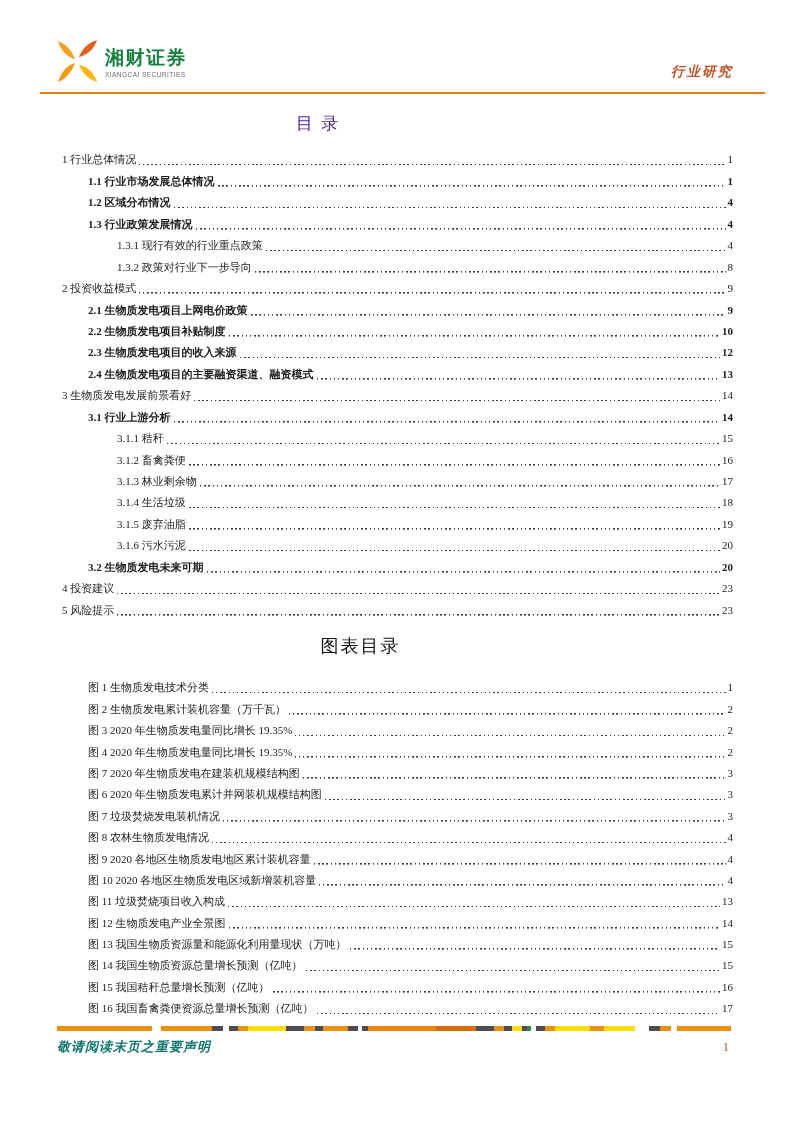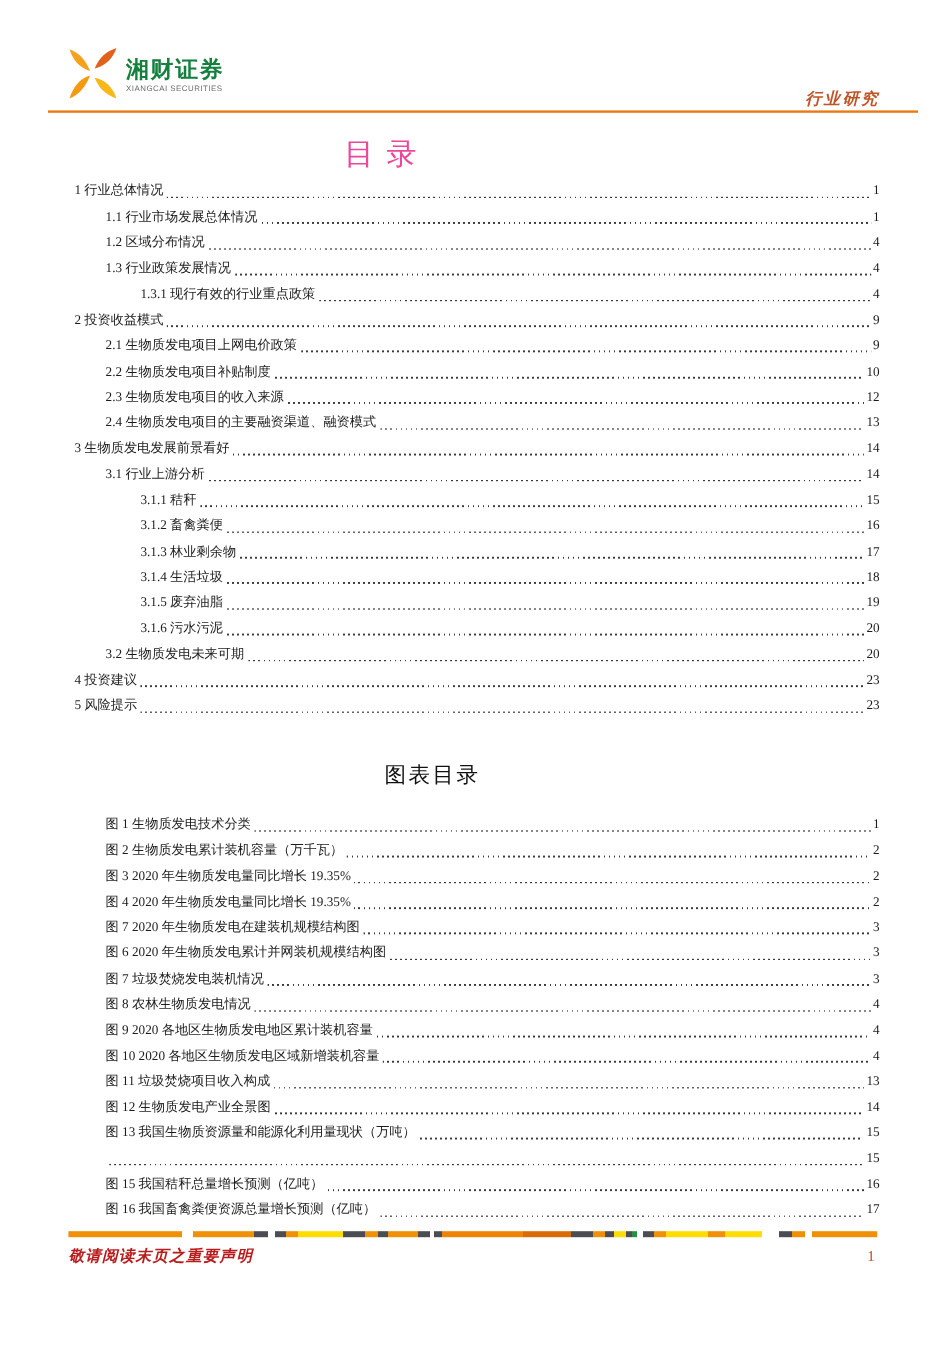--- a/index.html
+++ b/index.html
@@ -7,54 +7,54 @@
     width:793px;height:1122px;position:relative;background:#ffffff;
     font-family:"Liberation Serif","DejaVu Serif",serif;color:#1c1c1c;
     overflow:hidden;
   }
   .abs{position:absolute;}
 
   
   .logo{left:56px;top:38px;display:flex;align-items:center;gap:7px;}
   .logo-cn{font-family:Liberation Sans, sans-serif;font-size:19px;font-weight:700;color:#15803d;letter-spacing:1.5px;line-height:1.1;}
   .logo-en{font-family:"Liberation Sans","DejaVu Sans",sans-serif;font-size:6.6px;color:#6b6c70;letter-spacing:.4px;margin-top:2px;}
-  .category{top:63px;right:60px;font-size:13.5px;font-style:italic;font-weight:700;color:#bf5426;letter-spacing:2px;margin-top:11px;}
+  .category{top:63px;right:60px;font-size:13.5px;font-style:italic;font-weight:700;color:#bf5426;letter-spacing:2px;}
   .rule{top:92px;left:40px;width:725px;height:2px;background:#e87a12;}
 
   
-  .toc-title{top:112px;left:0;width:636px;text-align:center;font-size:25px;color:#ec4899;letter-spacing:2px;}
+  .toc-title{top:112px;left:0;width:636px;text-align:center;font-size:17px;color:#4c1d95;letter-spacing:2px;}
   .fig-title{top:634px;left:0;width:721px;text-align:center;font-size:18px;color:#111;letter-spacing:2px;}
   .toc-list{top:147px;left:62px;width:671px;}
   .fig-list{top:675px;left:88px;width:645px;}
   .toc-row{display:flex;align-items:flex-end;height:21.45px;font-size:11px;line-height:17px;}
   .fig-list .toc-row{height:21.4px;text-align:center;}
   .toc-row .lbl{white-space:pre;}
   .toc-row .dots{flex:1;height:2px;margin:0 2px 3px 3px;
     background-image:repeating-linear-gradient(to right,#3a3a3a 0 1.5px,transparent 1.5px 4.2px);
     background-position:bottom;background-size:100% 1.6px;background-repeat:no-repeat;}
   .toc-row .pg{white-space:nowrap;}
-  .lvl2{padding-left:26px;}
+  .lvl2{padding-left:26px;font-weight:bold;}
   .lvl3{padding-left:55px;}
 
   
   .footer-bar{top:1026px;left:57px;width:674px;height:5px;
     background:linear-gradient(to right,
       #f09006 0 95px,#ffffff 95px 104px,
       #f09006 104px 155px,#4c4c55 155px 166px,#ffffff 166px 172px,
       #4c4c55 172px 181px,#f09006 181px 191px,#ffdd00 191px 229px,
       #4c4c55 229px 247px,#f09006 247px 258px,#4c4c55 258px 266px,
       #f09006 266px 291px,#4c4c55 291px 301px,#ffffff 301px 305px,
       #4c4c55 305px 311px,#ef8306 311px 379px,#d96c04 379px 419px,
       #4c4c55 419px 437px,#f09006 437px 447px,#4c4c55 447px 455px,
       #ffdd00 455px 465px,#4c4c55 465px 470px,#23913f 470px 474px,
       #ffffff 474px 479px,#4c4c55 479px 488px,#f09006 488px 498px,
       #ffdd00 498px 533px,#f09006 533px 547px,#ffdd00 547px 578px,
       #ffffff 578px 592px,#4c4c55 592px 603px,#f09006 603px 614px,
       #ffffff 614px 620px,#f09006 620px 674px);}
-  .footer-text{top:1038px;left:57px;font-size:13px;font-style:italic;font-weight:700;color:#b91c1c;letter-spacing:1px;}
+  .footer-text{top:1038px;left:57px;font-size:13px;font-style:italic;font-weight:700;color:#0f766e;letter-spacing:1px;}
   .footer-page{top:1040px;right:64px;font-size:12.5px;color:#c24f26;}
 </style>
 </head>
 <body>
 
 <div>
 
   <div class="abs logo">
     <span>
       <svg width="42" height="46" viewBox="0 0 44 48" aria-hidden="true">
@@ -93,20 +93,25 @@
       <div class="toc-row lvl2">
         <span class="lbl">1.3 行业政策发展情况</span>
         <span class="dots"></span>
         <span class="pg">4</span>
       </div>
       <div class="toc-row lvl3">
         <span class="lbl">1.3.1 现行有效的行业重点政策</span>
         <span class="dots"></span>
         <span class="pg">4</span>
       </div>
+      <div class="toc-row lvl3">
+        <span class="lbl">1.3.2 政策对行业下一步导向</span>
+        <span class="dots"></span>
+        <span class="pg">8</span>
+      </div>
       <div class="toc-row lvl1">
         <span class="lbl">2 投资收益模式</span>
         <span class="dots"></span>
         <span class="pg">9</span>
       </div>
       <div class="toc-row lvl2">
         <span class="lbl">2.1 生物质发电项目上网电价政策</span>
         <span class="dots"></span>
         <span class="pg">9</span>
       </div>
@@ -243,20 +248,21 @@
         <span class="lbl">图 12 生物质发电产业全景图</span>
         <span class="dots"></span>
         <span class="pg">14</span>
       </div>
       <div class="toc-row">
         <span class="lbl">图 13 我国生物质资源量和能源化利用量现状（万吨）</span>
         <span class="dots"></span>
         <span class="pg">15</span>
       </div>
       <div class="toc-row">
+        <span class="lbl">图 14 我国生物质资源总量增长预测（亿吨）</span>
         <span class="dots"></span>
         <span class="pg">15</span>
       </div>
       <div class="toc-row">
         <span class="lbl">图 15 我国秸秆总量增长预测（亿吨）</span>
         <span class="dots"></span>
         <span class="pg">16</span>
       </div>
       <div class="toc-row">
         <span class="lbl">图 16 我国畜禽粪便资源总量增长预测（亿吨）</span>

